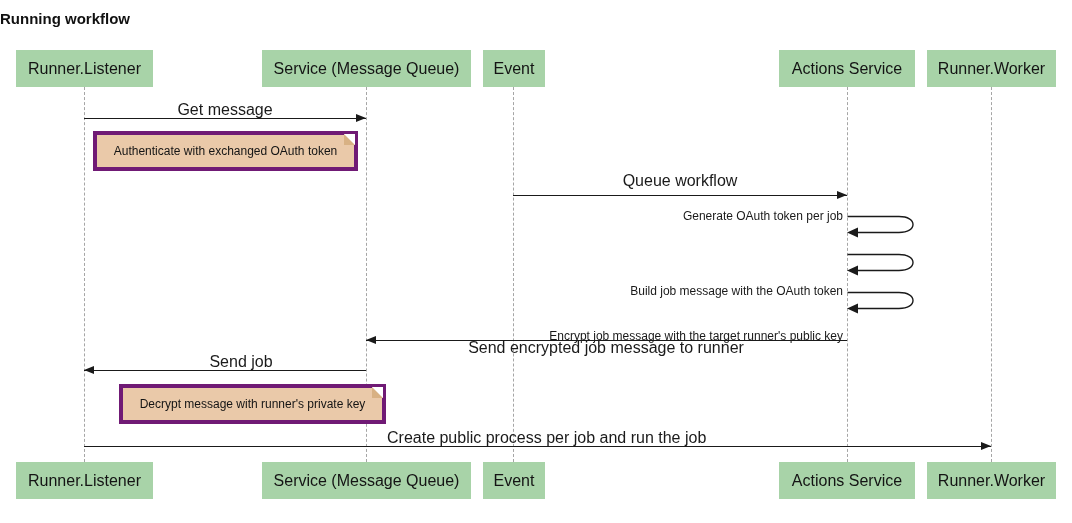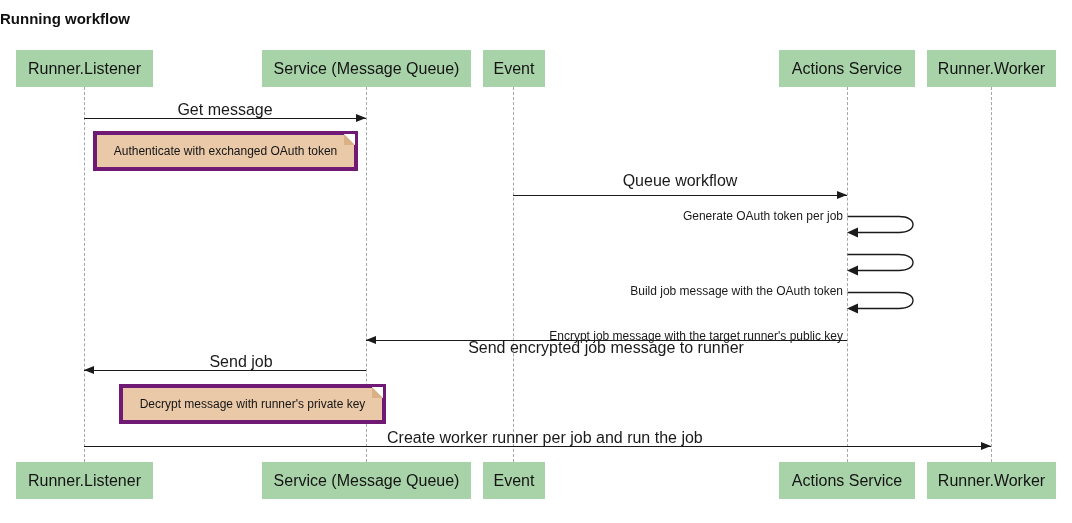--- a/index.html
+++ b/index.html
@@ -73,21 +73,21 @@
   <div class="msg-label" style="left:456px;top:340px;width:300px;">Send encrypted job message to runner</div>
   <div class="hline" style="left:366px;top:340px;width:481px;"></div>
   <div class="ah-l" style="left:366px;top:336px;"></div>
 
   <div class="msg-label" style="left:91px;top:354px;width:300px;">Send job</div>
   <div class="hline" style="left:84px;top:370px;width:282px;"></div>
   <div class="ah-l" style="left:84px;top:366px;"></div>
 
   <div class="note" style="left:96px;top:384px;width:259px;height:32px;margin-left:23px;">Decrypt message with runner's private key</div>
 
-  <div class="msg-label" style="left:387px;top:430px;width:300px;">Create worker runner per job and run the job</div>
+  <div class="msg-label" style="left:387px;top:430px;width:300px;">Create public process per job and run the job</div>
   <div class="hline" style="left:84px;top:446px;width:907px;"></div>
   <div class="ah-r" style="left:981px;top:442px;"></div>
 
   <div class="participant" style="left:16px;top:462px;width:137px;">Runner.Listener</div>
   <div class="participant" style="left:262px;top:462px;width:209px;">Service (Message Queue)</div>
   <div class="participant" style="left:483px;top:462px;width:62px;">Event</div>
   <div class="participant" style="left:779px;top:462px;width:136px;">Actions Service</div>
   <div class="participant" style="left:927px;top:462px;width:129px;">Runner.Worker</div>
 
 </div>

